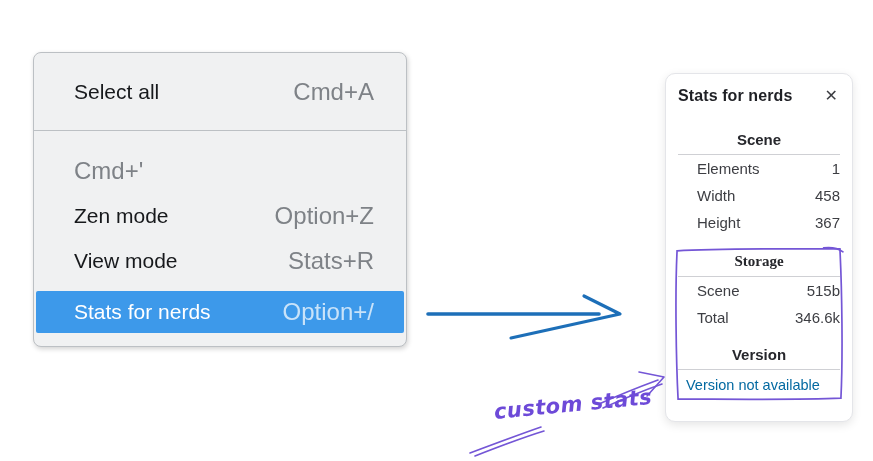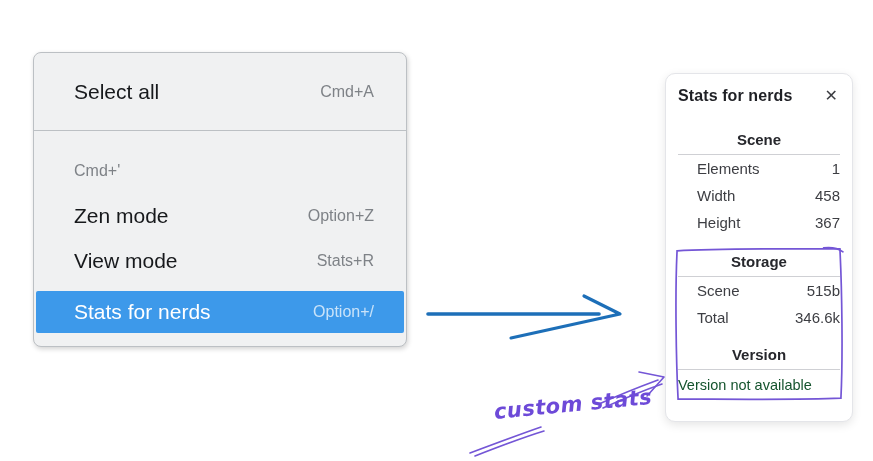--- a/index.html
+++ b/index.html
@@ -18,21 +18,21 @@
     overflow: hidden;
   }
   .menu-item {
     display: flex; justify-content: space-between; align-items: center;
     padding: 0 32px 0 40px;
     height: 45px;
     font-size: 21px; color: #17191c;
     cursor: default;
   }
   .menu-item.first { height: 77px; }
-  .menu-item .shortcut { color: #7e8287; font-size: 16px; }
+  .menu-item .shortcut { color: #7e8287; font-size: 24px; }
   .menu-divider { border: none; border-top: 1px solid #bcc0c4; height: 0; }
   .menu-gap-top { height: 17px; }
   .menu-gap-mid { height: 8px; }
   .menu-gap-bottom { height: 13px; }
   .menu-item.highlighted {
     height: 42px; margin: 0 2px;
     padding: 0 30px 0 38px;
     background: #3d99ea; border-radius: 2px;
     color: #ffffff;
   }
@@ -55,38 +55,38 @@
   .panel-title { font-size: 16px; font-weight: 700; color: #1f2025; letter-spacing: 0.1px; }
   .panel-close {
     background: none; border: none; font-size: 16px; line-height: 16px;
     color: #3c3d42; cursor: pointer; padding: 0 2px; font-family: "DejaVu Sans", sans-serif;
   }
   .section-header {
     text-align: center; font-weight: 700; font-size: 15px; color: #26272c;
     height: 19px; line-height: 19px;
   }
   .section-header.scene { margin-top: 24px; }
-  .section-header.storage { margin-top: 2px; }
+  .section-header.storage { margin-top: 2px; font-family: Liberation Serif, serif; }
   .section-header.version { margin-top: 14px; }
   .stat-divider { border: none; border-top: 1px solid #cfd0d4; margin: 5px 0 0; }
   .stat-row {
     display: flex; justify-content: space-between; align-items: center;
     font-size: 15px; padding: 5px 0; color: #3d3e43; margin-left: 19px;
   }
   .stat-row .stat-value { text-align: right; }
   .boxed-sections {
     position: relative;
     margin: 10px -4px 0;
     padding: 4px 4px 6px;
   }
   .boxed-sections .sketch-box {
     position: absolute; inset: -1px; width: calc(100% + 2px); height: calc(100% + 2px);
     pointer-events: none;
   }
-  .version-note { font-size: 14.5px; padding: 7px 0 3px; color: #14532d; }
+  .version-note { font-size: 14.5px; padding: 7px 8px 3px; color: #0369a1; }
 
   
   .overlay {
     position: absolute; inset: 0; width: 873px; height: 461px;
     pointer-events: none;
   }
   .annotation-label {
     position: absolute; left: 494px; top: 400px;
     font-family: "DejaVu Sans", sans-serif;
     font-style: italic; font-weight: 600;

